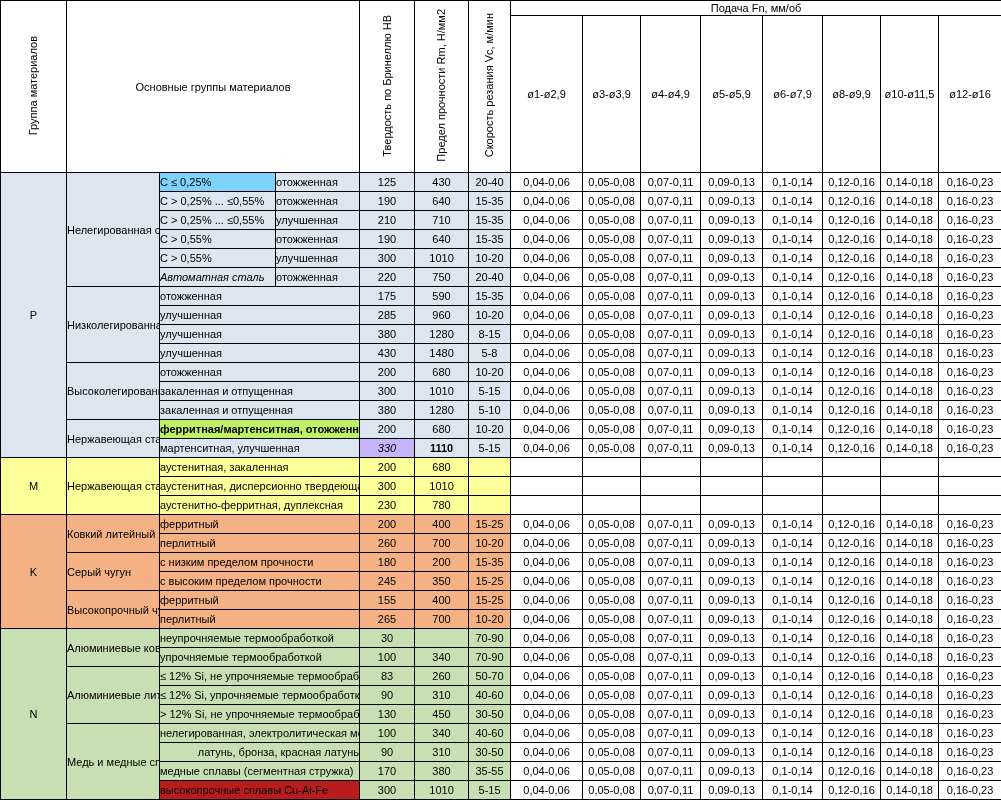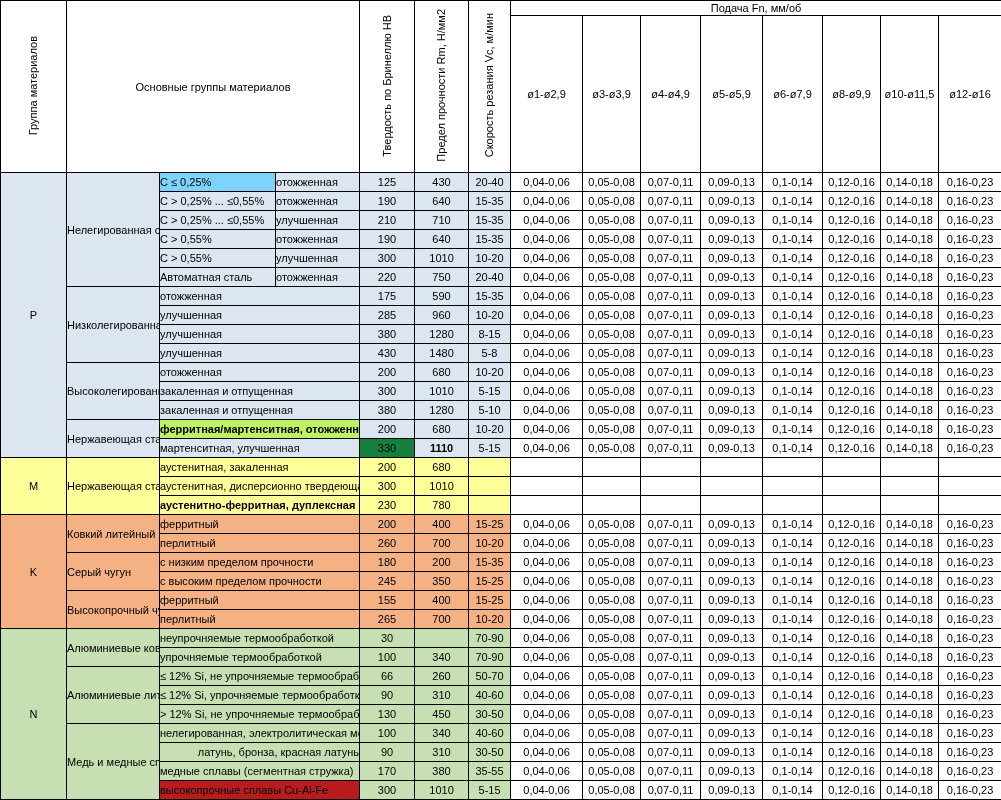--- a/index.html
+++ b/index.html
@@ -164,21 +164,21 @@
           <td class="feed">0,04-0,06</td>
           <td class="feed">0,05-0,08</td>
           <td class="feed">0,07-0,11</td>
           <td class="feed">0,09-0,13</td>
           <td class="feed">0,1-0,14</td>
           <td class="feed">0,12-0,16</td>
           <td class="feed">0,14-0,18</td>
           <td class="feed">0,16-0,23</td>
         </tr>
         <tr>
-          <td class="dcell" style="background: rgb(220, 230, 241);">Автоматная сталь</td>
+          <td class="dcell" style="background: rgb(220, 230, 241); font-style: italic;">Автоматная сталь</td>
           <td class="dcell" style="background: rgb(220, 230, 241);">отожженная</td>
           <td class="num" style="background: rgb(220, 230, 241);">220</td>
           <td class="num" style="background: rgb(220, 230, 241);">750</td>
           <td class="num" style="background: rgb(220, 230, 241);">20-40</td>
           <td class="feed">0,04-0,06</td>
           <td class="feed">0,05-0,08</td>
           <td class="feed">0,07-0,11</td>
           <td class="feed">0,09-0,13</td>
           <td class="feed">0,1-0,14</td>
           <td class="feed">0,12-0,16</td>
@@ -295,21 +295,21 @@
           <td class="feed">0,05-0,08</td>
           <td class="feed">0,07-0,11</td>
           <td class="feed">0,09-0,13</td>
           <td class="feed">0,1-0,14</td>
           <td class="feed">0,12-0,16</td>
           <td class="feed">0,14-0,18</td>
           <td class="feed">0,16-0,23</td>
         </tr>
         <tr>
           <td class="dcell" colspan="2" style="background: rgb(220, 230, 241);">мартенситная, улучшенная</td>
-          <td class="num" style="background: #15803d;">330</td>
+          <td class="num" style="background: #c4b5fd; font-style: italic;">330</td>
           <td class="num" style="background: rgb(220, 230, 241); font-weight: bold;">1110</td>
           <td class="num" style="background: rgb(220, 230, 241);">5-15</td>
           <td class="feed">0,04-0,06</td>
           <td class="feed">0,05-0,08</td>
           <td class="feed">0,07-0,11</td>
           <td class="feed">0,09-0,13</td>
           <td class="feed">0,1-0,14</td>
           <td class="feed">0,12-0,16</td>
           <td class="feed">0,14-0,18</td>
           <td class="feed">0,16-0,23</td>
@@ -338,21 +338,21 @@
           <td class="feed"></td>
           <td class="feed"></td>
           <td class="feed"></td>
           <td class="feed"></td>
           <td class="feed"></td>
           <td class="feed"></td>
           <td class="feed"></td>
           <td class="feed"></td>
         </tr>
         <tr>
-          <td class="dcell" colspan="2" style="background: rgb(255, 255, 153); font-weight: bold;">аустенитно-ферритная, дуплексная</td>
+          <td class="dcell" colspan="2" style="background: rgb(255, 255, 153);">аустенитно-ферритная, дуплексная</td>
           <td class="num" style="background: rgb(255, 255, 153);">230</td>
           <td class="num" style="background: rgb(255, 255, 153);">780</td>
           <td class="num" style="background: rgb(255, 255, 153);"></td>
           <td class="feed"></td>
           <td class="feed"></td>
           <td class="feed"></td>
           <td class="feed"></td>
           <td class="feed"></td>
           <td class="feed"></td>
           <td class="feed"></td>
@@ -472,21 +472,21 @@
           <td class="feed">0,07-0,11</td>
           <td class="feed">0,09-0,13</td>
           <td class="feed">0,1-0,14</td>
           <td class="feed">0,12-0,16</td>
           <td class="feed">0,14-0,18</td>
           <td class="feed">0,16-0,23</td>
         </tr>
         <tr>
           <td class="sgcell" rowspan="3" style="background: rgb(198, 224, 180);">Алюминиевые литейные сплавы</td>
           <td class="dcell" colspan="2" style="background: rgb(198, 224, 180);">≤ 12% Si, не упрочняемые термообработкой</td>
-          <td class="num" style="background: rgb(198, 224, 180);">66</td>
+          <td class="num" style="background: rgb(198, 224, 180);">83</td>
           <td class="num" style="background: rgb(198, 224, 180);">260</td>
           <td class="num" style="background: rgb(198, 224, 180);">50-70</td>
           <td class="feed">0,04-0,06</td>
           <td class="feed">0,05-0,08</td>
           <td class="feed">0,07-0,11</td>
           <td class="feed">0,09-0,13</td>
           <td class="feed">0,1-0,14</td>
           <td class="feed">0,12-0,16</td>
           <td class="feed">0,14-0,18</td>
           <td class="feed">0,16-0,23</td>

